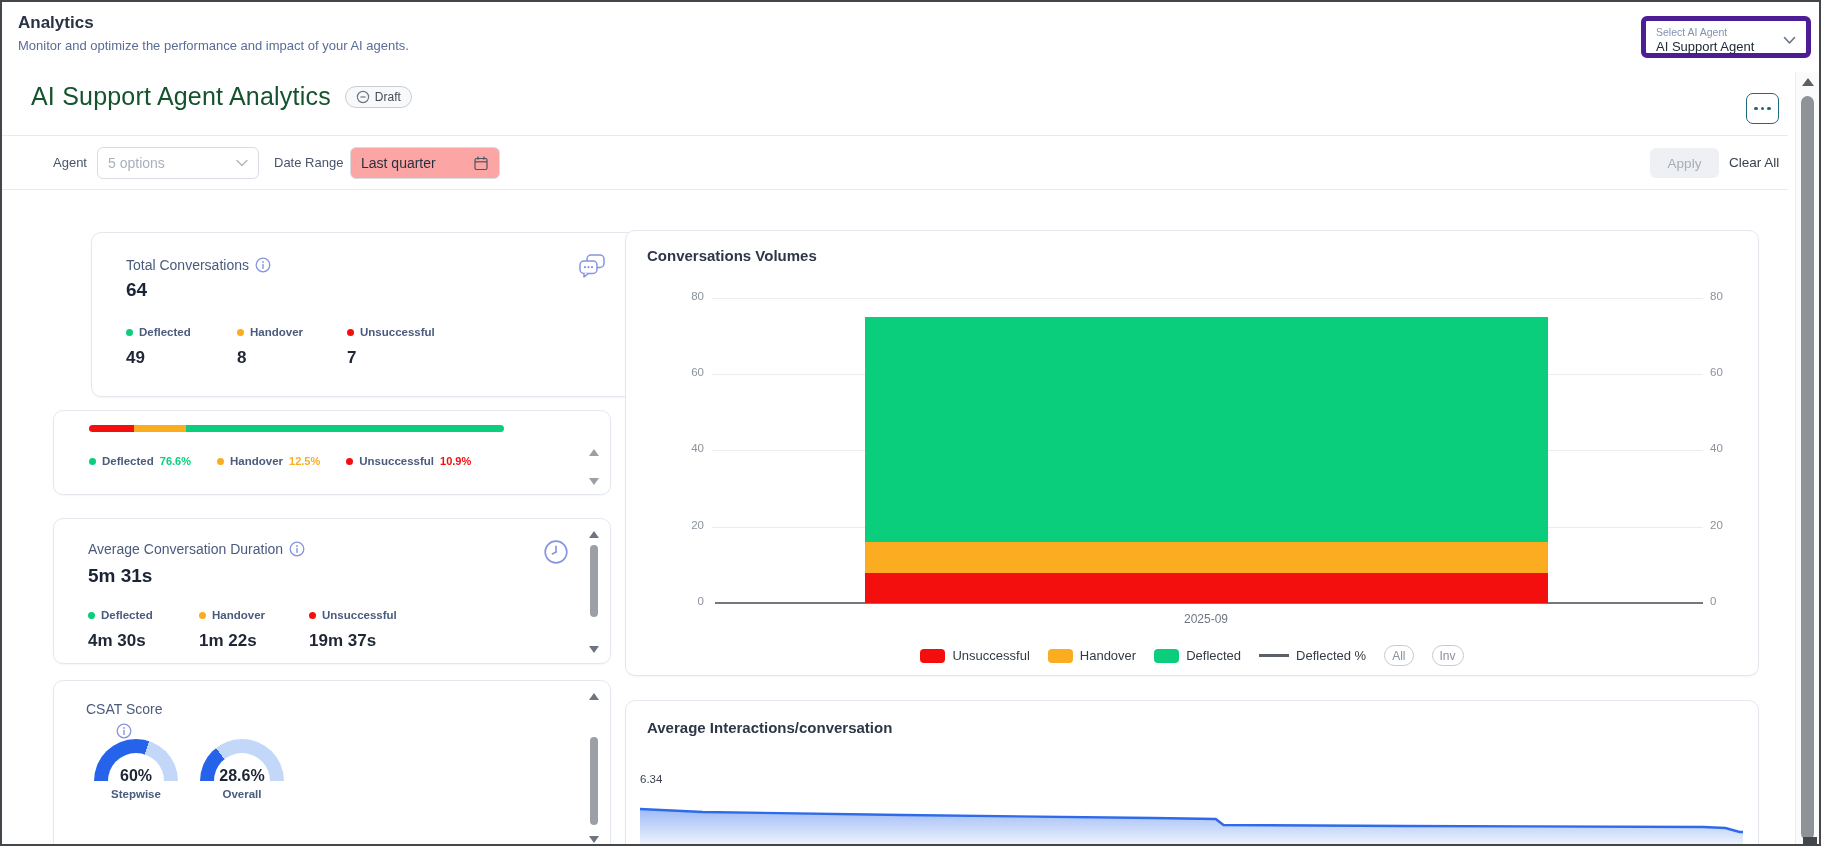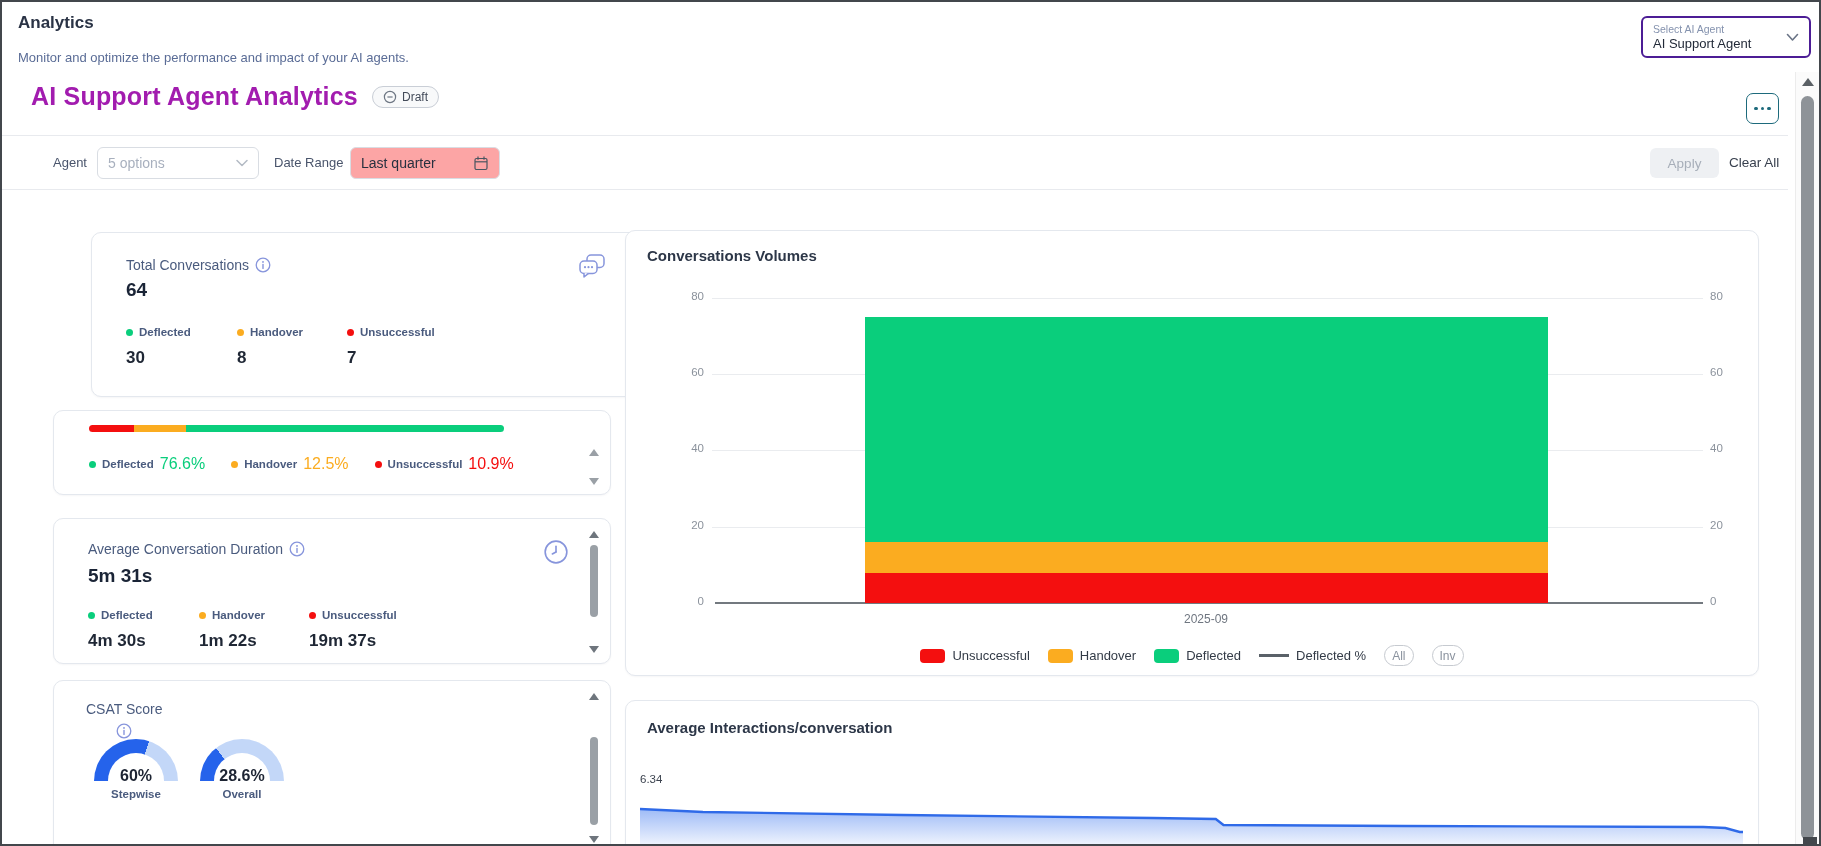--- a/index.html
+++ b/index.html
@@ -3,30 +3,30 @@
 <meta charset="utf-8">
 <style>
   html,body{margin:0;padding:0;background:#fff;}
   *{box-sizing:border-box;}
   #app{position:relative;width:1821px;height:846px;background:#fff;border:2px solid #43474c;
        overflow:hidden;font-family:"Liberation Sans",sans-serif;color:#1a2436;}
   .abs{position:absolute;}
 
   
   .hdr-title{left:16px;top:11px;font-size:17px;font-weight:bold;color:#2a3345;}
-  .hdr-sub{left:16px;top:36px;font-size:13px;color:#5a6c96;margin-top:12px;}
-  .agent-select{right:8px;top:14px;width:170px;height:42px;border:2px solid #4c1d95;border-radius:6px;
+  .hdr-sub{left:16px;top:36px;font-size:13px;color:#5a6c96;}
+  .agent-select{right:8px;top:14px;width:170px;height:42px;border:5px solid #4c1d95;border-radius:6px;
        padding:5px 10px;cursor:pointer;background:#fff;}
   .as-label{font-size:10.5px;color:#8492ae;line-height:13px;}
   .as-value{font-size:13px;color:#222a38;line-height:16px;}
   .as-chev{position:absolute;right:10px;top:15px;}
 
   
   .title-row{left:29px;top:80px;display:flex;align-items:center;gap:14px;}
-  .page-title{font-size:25px;font-weight:bold;color:#a21caf;letter-spacing:.2px;}
+  .page-title{font-size:25px;font-weight:normal;color:#14532d;letter-spacing:.2px;}
   .badge{display:inline-flex;align-items:center;gap:5px;height:22px;padding:0 10px;border:1px solid #c9ced6;
        border-radius:11px;background:#f8f9fa;font-size:12px;color:#434b59;}
   .more-btn{left:1744px;top:91px;width:33px;height:31px;border:1.5px solid #1d6a7c;border-radius:7px;
        background:#fff;display:flex;align-items:center;justify-content:center;gap:3px;cursor:pointer;}
   .more-btn i{width:3.5px;height:3.5px;border-radius:50%;background:#1d6a7c;}
 
   .divider{left:0;width:1786px;height:1px;background:#e8eaee;}
 
   
   .f-label{font-size:13px;color:#49546b;top:153px;}
@@ -57,21 +57,21 @@
   .tri-up{width:0;height:0;border-left:5px solid transparent;border-right:5px solid transparent;
           border-bottom:7px solid #6e757d;margin:0 auto;}
   .tri-down{width:0;height:0;border-left:5px solid transparent;border-right:5px solid transparent;
           border-top:7px solid #6e757d;margin:0 auto;}
   .thumb{position:absolute;left:2px;width:8px;border-radius:4px;background:#9aa0a6;}
 
   
   .pbar{position:absolute;left:35px;top:14px;width:415px;height:7px;border-radius:4px;overflow:hidden;display:flex;}
   .plegend{position:absolute;left:35px;top:44px;display:flex;gap:26px;align-items:center;}
   .plegend .item{display:flex;align-items:center;gap:6px;}
-  .pval{font-size:16px;font-weight:normal;}
+  .pval{font-size:11px;font-weight:bold;}
 
   
   .gauge-wrap{position:absolute;width:104px;text-align:center;}
   .gauge{position:relative;width:84px;height:42px;margin:0 auto;overflow:hidden;}
   .gauge-arc{width:84px;height:84px;border-radius:50%;}
   .gauge-arc::after{content:"";position:absolute;left:14px;top:14px;width:56px;height:56px;border-radius:50%;background:#fff;}
   .gauge-val{position:absolute;left:0;right:0;bottom:-4px;font-size:16px;font-weight:bold;color:#1d2433;}
   .gauge-label{margin-top:7px;font-size:11.5px;font-weight:bold;color:#4a5b7e;}
 
   
@@ -169,21 +169,21 @@
         <circle cx="8" cy="4.9" r="0.95" fill="#8795DC"></circle>
       </svg>
     </div>
     <div class="c-value" style="left:34px;top:46px;">64</div>
 
     <div class="legend-col" style="left:34px;top:93px;">
       <div class="dot-row">
           <span class="dot" style="background: rgb(10, 206, 124);"></span>
         <span class="leg-label">Deflected</span>
         </div>
-      <div class="leg-value">30</div>
+      <div class="leg-value">49</div>
     </div>
     <div class="legend-col" style="left:145px;top:93px;">
       <div class="dot-row">
           <span class="dot" style="background: rgb(251, 172, 32);"></span>
         <span class="leg-label">Handover</span>
         </div>
       <div class="leg-value">8</div>
     </div>
     <div class="legend-col" style="left:255px;top:93px;">
       <div class="dot-row">

